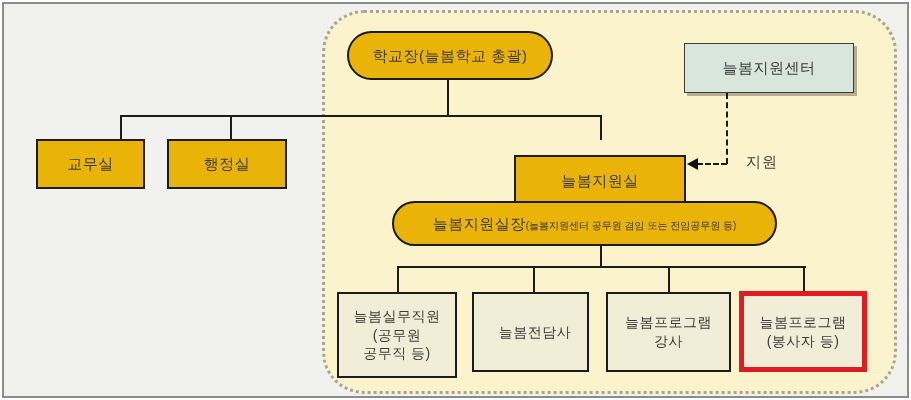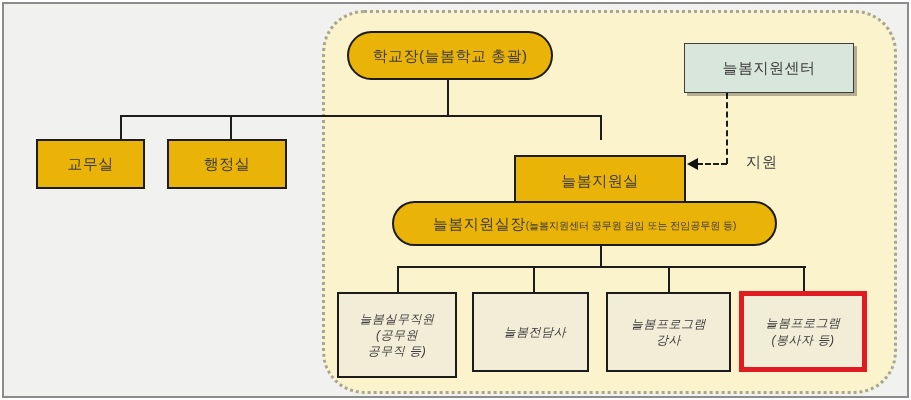--- a/index.html
+++ b/index.html
@@ -44,21 +44,21 @@
     text-align:center;line-height:1.3;
   }
   .pill{border-radius:26px;}
   .green{
     background:var(--green-bg,#d9e6dc);
     border:1.5px solid #3c3c3c;
     box-shadow:3px 3px 0 rgba(0,0,0,0.28);
   }
   .staff{
     background:var(--staff-bg,#f2edd7);
-    font-size:12px;line-height:1.35;font-style:italic;
+    font-size:14px;line-height:1.35;
   }
   .staff.highlighted{
     border:5px solid var(--highlight,#e01b22);
   }
   .head-main{font-size:15px;text-align:center;}
   .head-sub{font-size:10px;letter-spacing:0;}
   .head-row{display:flex;align-items:baseline;white-space:nowrap;}
   .float-label{
     position:absolute;color:#404040;font-size:15px;letter-spacing:1px;
   }

